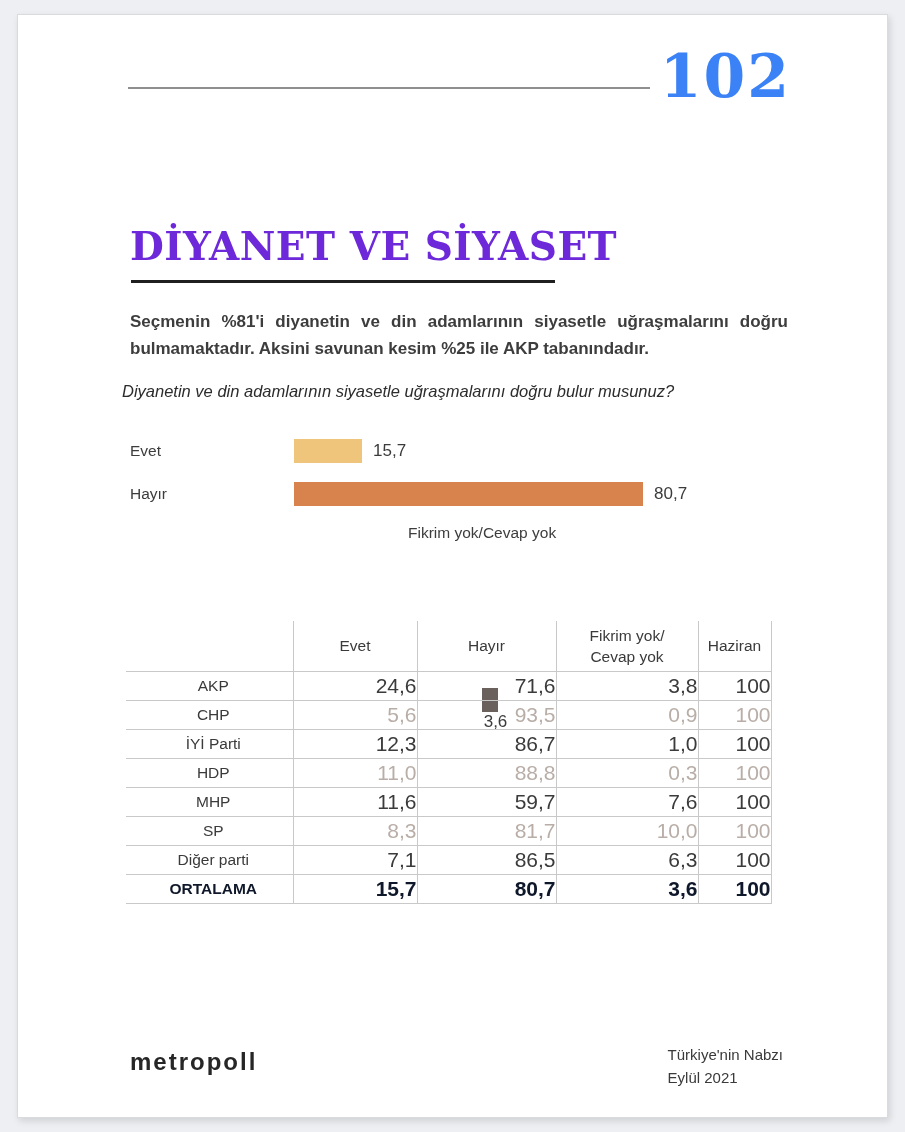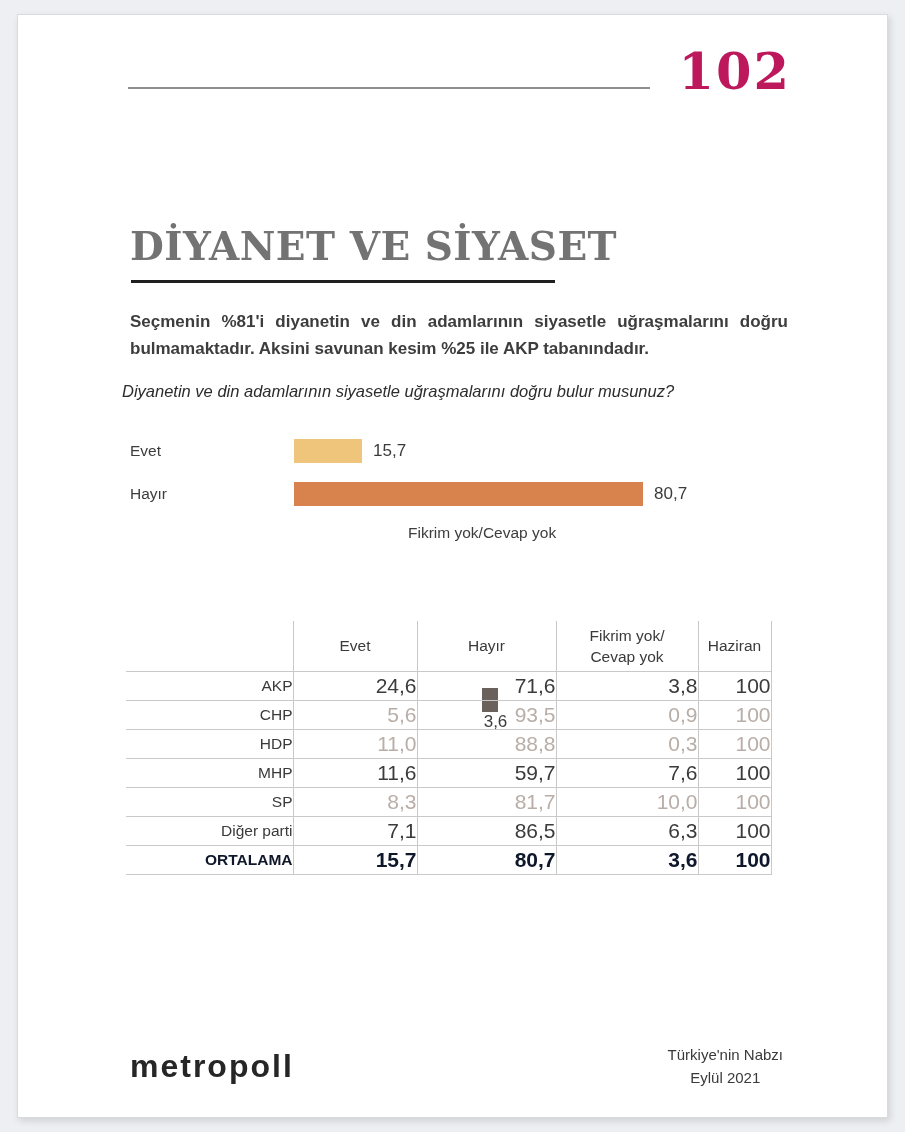--- a/index.html
+++ b/index.html
@@ -22,32 +22,32 @@
 
   
   .header-rule {
     left: 110px; top: 72px; width: 522px; height: 2px;
     background: #8f8f8f;
   }
   .page-number {
     right: 96px; top: 26px;
     font-family: "DejaVu Serif", serif;
     font-weight: 700;
-    font-size: 51px;
-    color: #be185d;
+    font-size: 60px;
+    color: #3b82f6;
     letter-spacing: 2px;
   }
 
   
   .report-title {
     left: 112px; top: 208px;
     font-family: "DejaVu Serif", serif;
     font-weight: 700;
     font-size: 39px;
-    color: #737373;
+    color: #6d28d9;
     letter-spacing: 0.5px;
     white-space: nowrap;
   }
   .title-underline {
     left: 113px; top: 265px; width: 424px; height: 3px;
     background: #1f1f1f;
   }
 
   
   .summary-text {
@@ -110,40 +110,40 @@
   .results-table td {
     height: 29px;
     font-size: 21px;
     color: #3b3b3b;
     text-align: right;
     vertical-align: middle;
     border-right: 1px solid #c9c9c9;
     border-bottom: 1px solid #c9c9c9;
   }
   .results-table td.party-name-cell {
-    text-align: right;
+    text-align: center;
     padding-left: 8px;
     font-size: 15.5px;
     color: #3a3a3a;
   }
   .results-table tr.muted td:not(.party-name-cell) { color: #b9aea7; }
   .results-table tr.total-row td { font-weight: 700; color: #0f172a; }
   .results-table tr.total-row td.party-name-cell { font-weight: 700; }
 
   
   .footer-logo {
     left: 112px; top: 1033px;
-    font-size: 32px;
+    font-size: 24px;
     font-weight: 600;
     letter-spacing: 2px;
     color: #262626;
   }
   .footer-right {
     right: 104px; top: 1028px;
-    text-align: center;
+    text-align: left;
     font-size: 15px;
     line-height: 23px;
     color: #3a3a3a;
   }
 </style>
 </head>
 <body>
 
 <div class="page">
 
@@ -200,20 +200,27 @@
           <td>3,8</td>
           <td>100</td>
         </tr>
         <tr class="muted">
           <td class="party-name-cell">CHP</td>
           <td>5,6</td>
           <td>93,5</td>
           <td>0,9</td>
           <td>100</td>
         </tr>
+        <tr>
+          <td class="party-name-cell">İYİ Parti</td>
+          <td>12,3</td>
+          <td>86,7</td>
+          <td>1,0</td>
+          <td>100</td>
+        </tr>
         <tr class="muted">
           <td class="party-name-cell">HDP</td>
           <td>11,0</td>
           <td>88,8</td>
           <td>0,3</td>
           <td>100</td>
         </tr>
         <tr>
           <td class="party-name-cell">MHP</td>
           <td>11,6</td>

